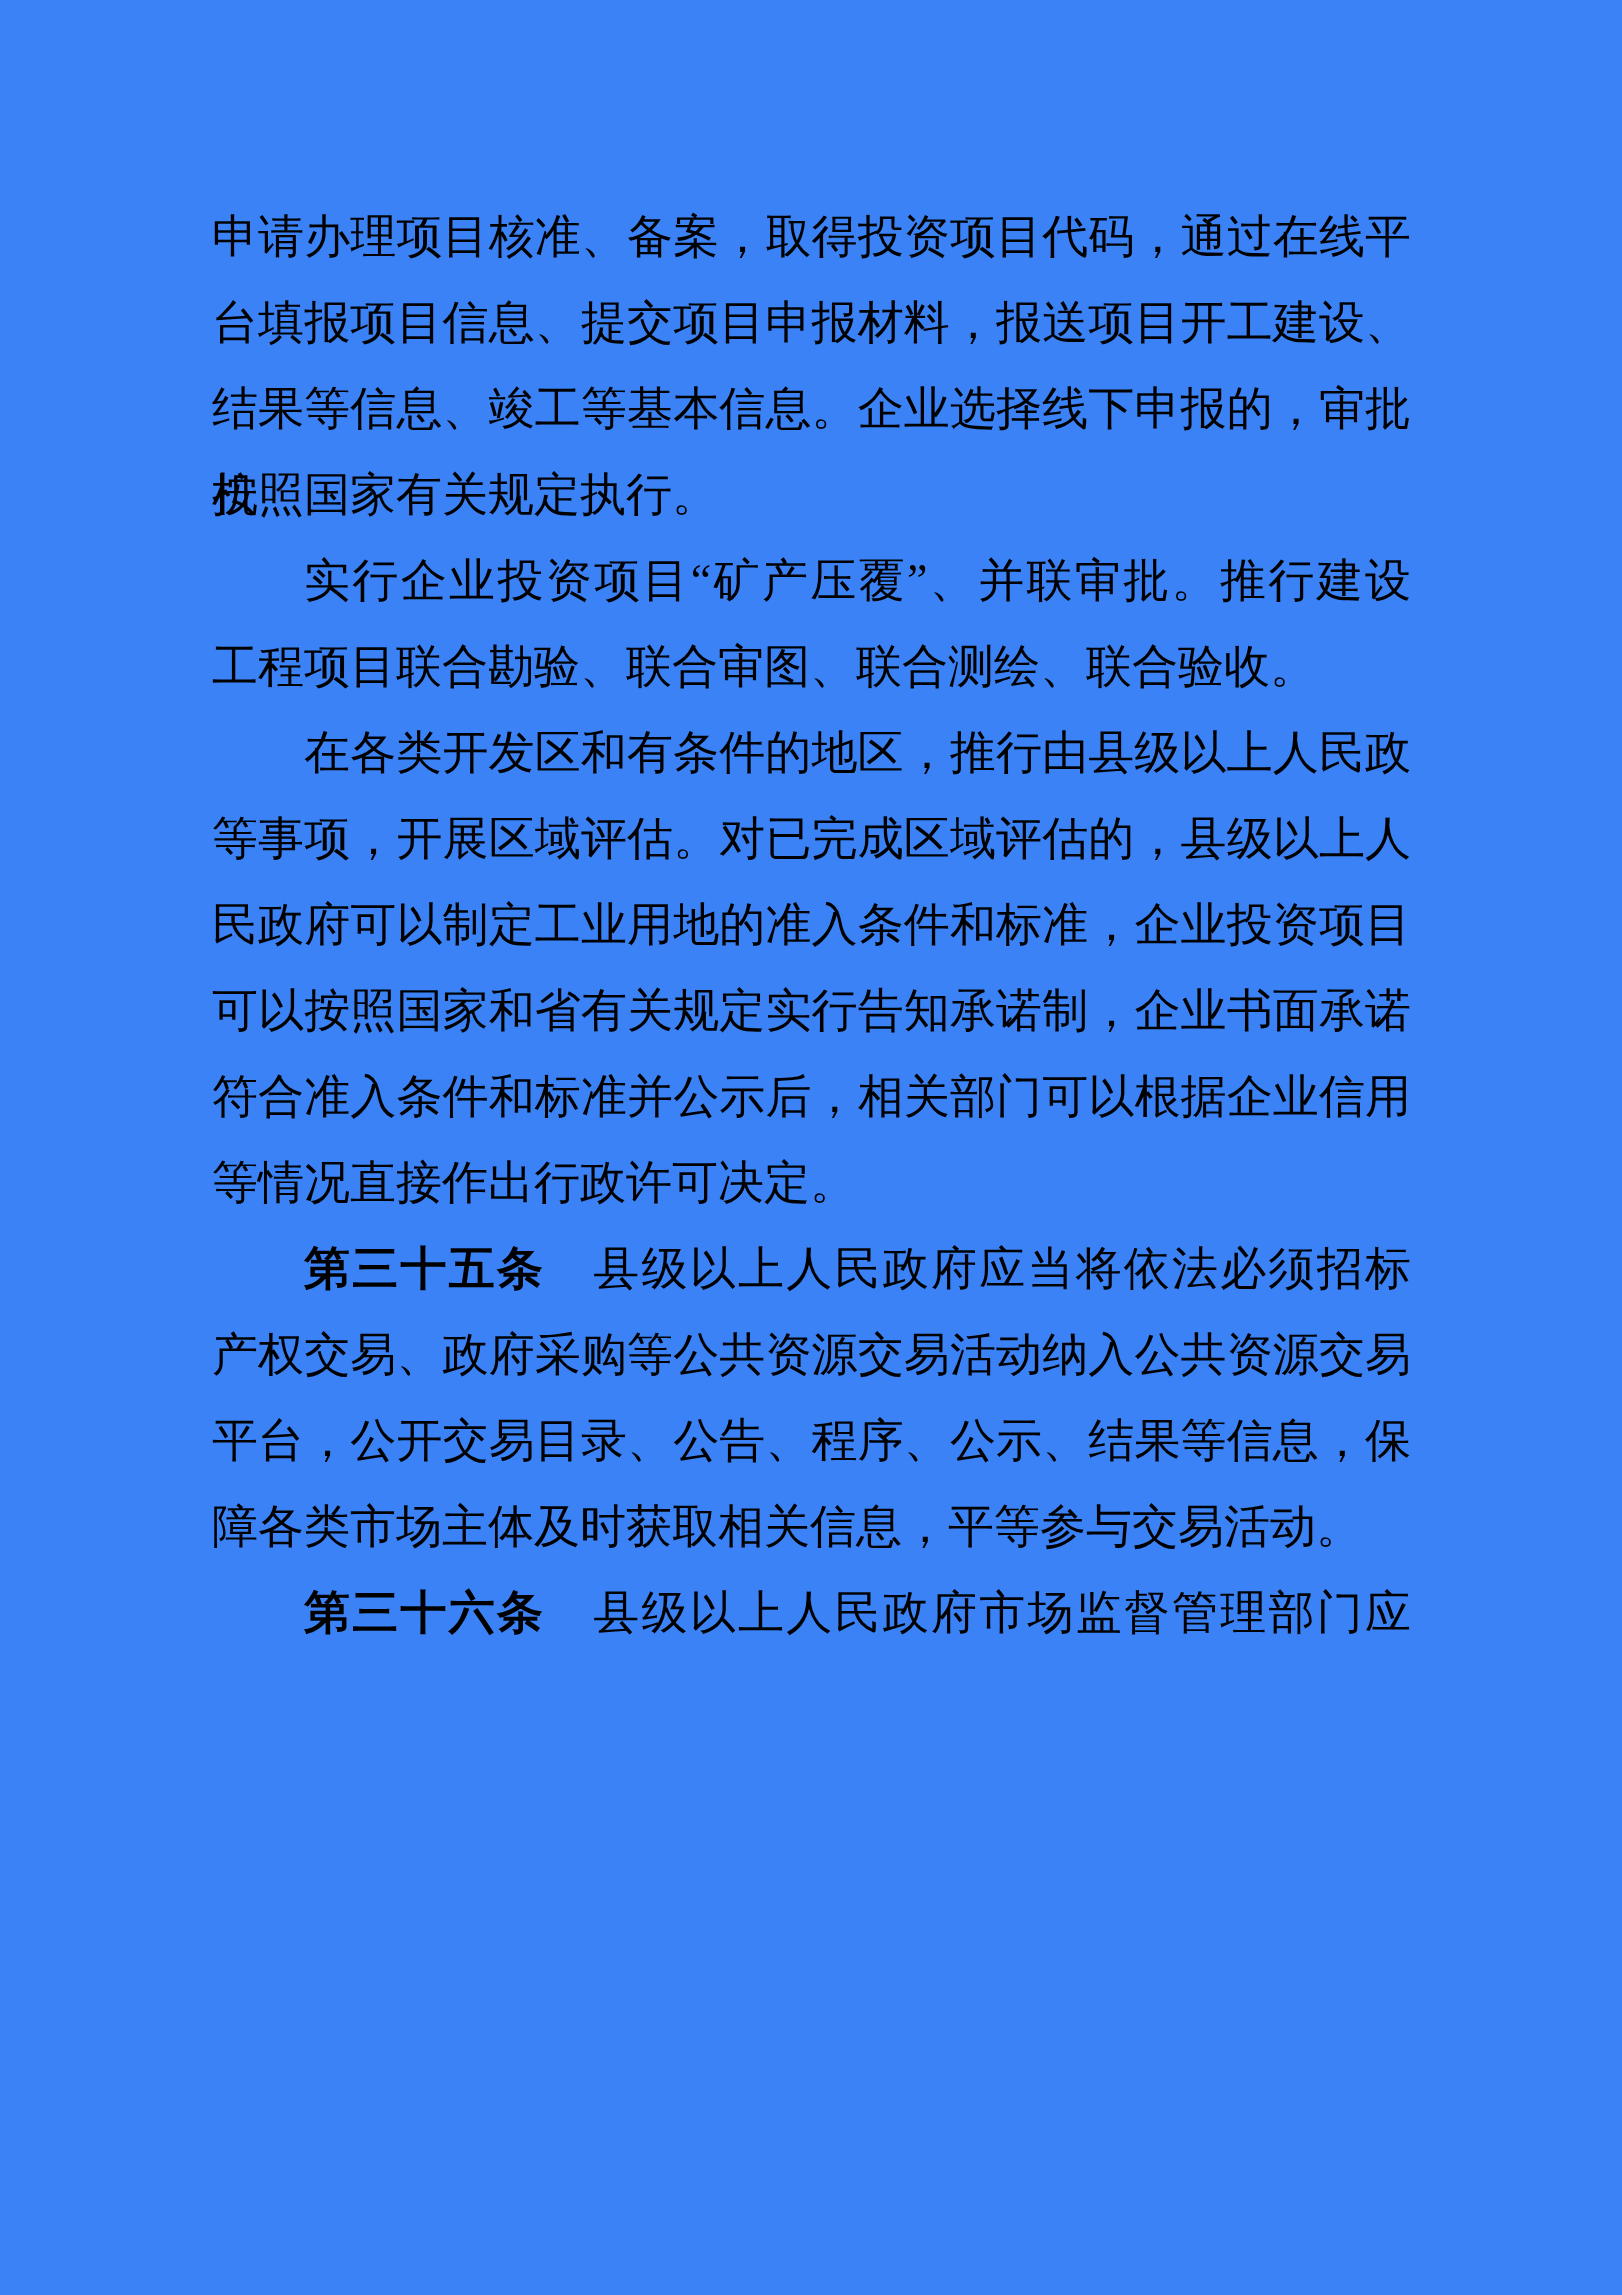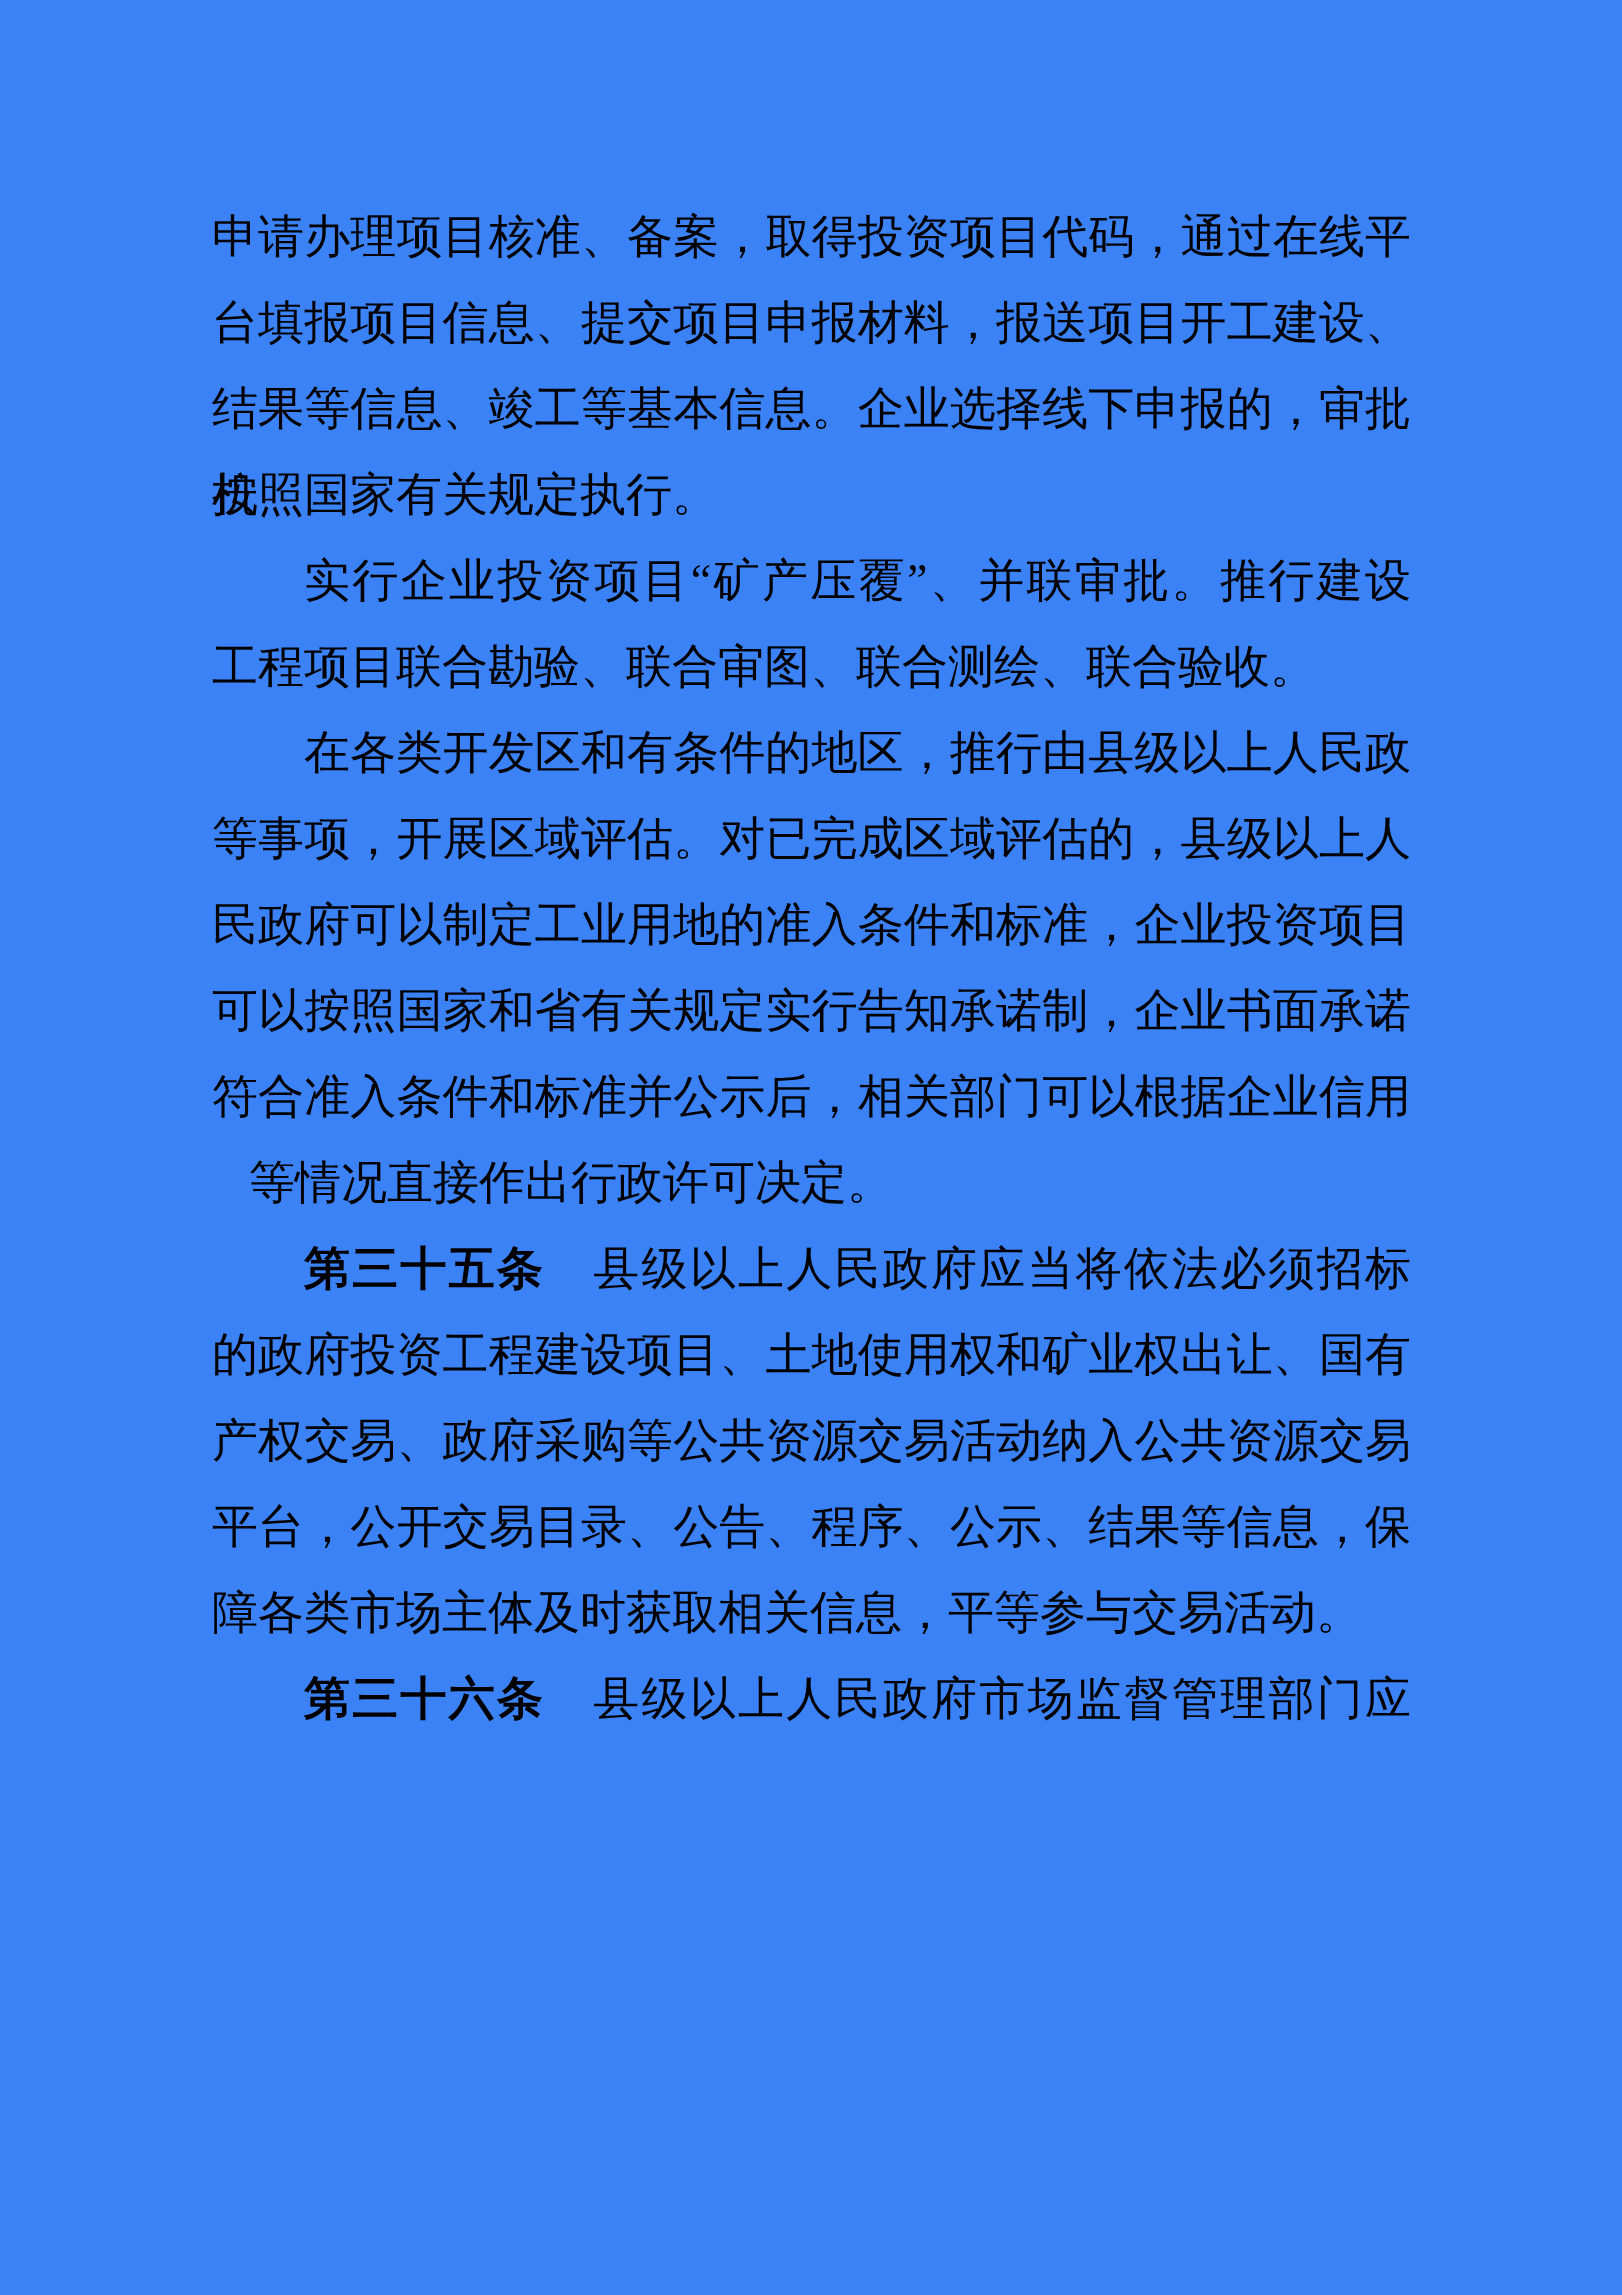--- a/index.html
+++ b/index.html
@@ -58,22 +58,21 @@
       <div class="line j" style="font-size: 46px;"><span>台填报项目信息、提交项目申报材料，报送项目开工建设、</span></div>
       <div class="line j" style="font-size: 46px;"><span>结果等信息、竣工等基本信息。企业选择线下申报的，审批机</span></div>
       <div class="line l" style="font-size: 46px;"><span>按照国家有关规定执行。</span></div>
       <div class="line j" style="font-size: 46px; padding-left: 2em;"><span>实行企业投资项目“矿产压覆”、并联审批。推行建设</span></div>
       <div class="line l" style="font-size: 46px;"><span>工程项目联合勘验、联合审图、联合测绘、联合验收。</span></div>
       <div class="line j" style="font-size: 46px; padding-left: 2em;"><span>在各类开发区和有条件的地区，推行由县级以上人民政</span></div>
       <div class="line j" style="font-size: 46px;"><span>等事项，开展区域评估。对已完成区域评估的，县级以上人</span></div>
       <div class="line j" style="font-size: 46px;"><span>民政府可以制定工业用地的准入条件和标准，企业投资项目</span></div>
       <div class="line j" style="font-size: 46px;"><span>可以按照国家和省有关规定实行告知承诺制，企业书面承诺</span></div>
       <div class="line j" style="font-size: 46px;"><span>符合准入条件和标准并公示后，相关部门可以根据企业信用</span></div>
-      <div class="line l" style="font-size: 46px; margin-left: 37px;"><span>等情况直接作出行政许可决定。</span></div>
+      <div class="line l" style="font-size: 46px;"><span>等情况直接作出行政许可决定。</span></div>
       <div class="line j" style="font-size: 46px; padding-left: 2em;"><span class="bold">第三十五条</span><span>　县级以上人民政府应当将依法必须招标</span></div>
-      <div class="line j" style="font-size: 46px;"><span>的政府投资工程建设项目、土地使用权和矿业权出让、国有</span></div>
       <div class="line j" style="font-size: 46px;"><span>产权交易、政府采购等公共资源交易活动纳入公共资源交易</span></div>
       <div class="line j" style="font-size: 46px;"><span>平台，公开交易目录、公告、程序、公示、结果等信息，保</span></div>
       <div class="line l" style="font-size: 46px;"><span>障各类市场主体及时获取相关信息，平等参与交易活动。</span></div>
       <div class="line j" style="font-size: 46px; padding-left: 2em;"><span class="bold">第三十六条</span><span>　县级以上人民政府市场监督管理部门应</span></div>
     </div>
 </div>
 
 
 </body></html>

